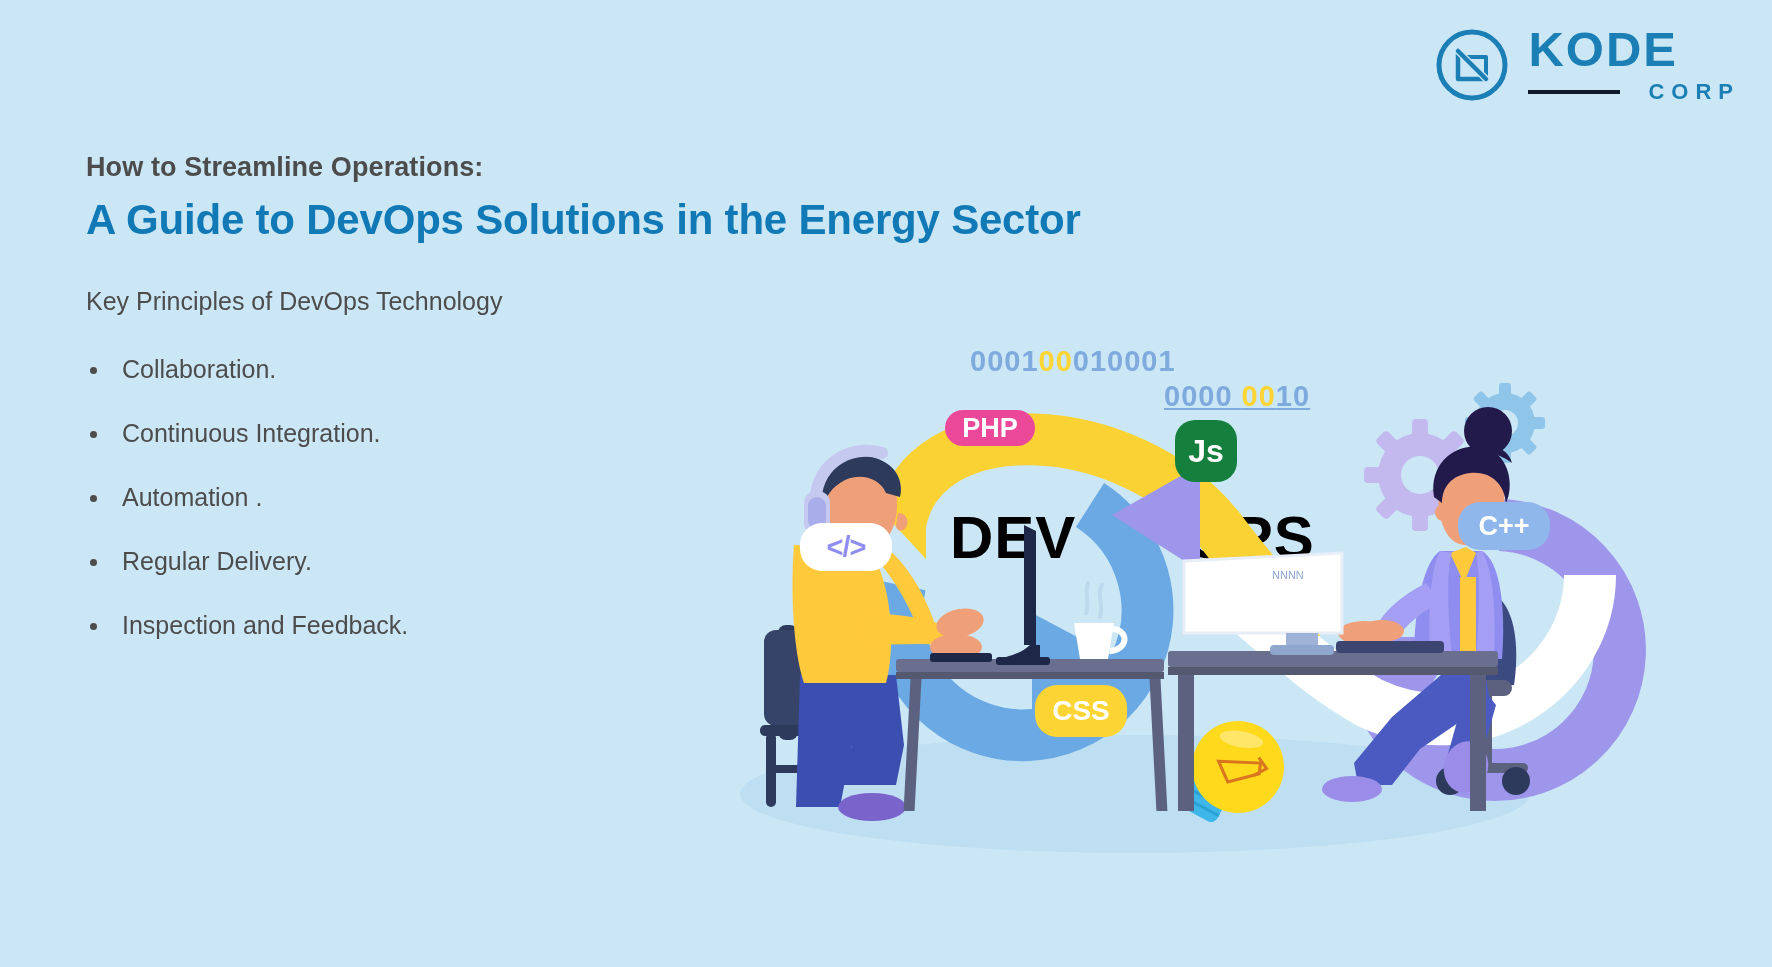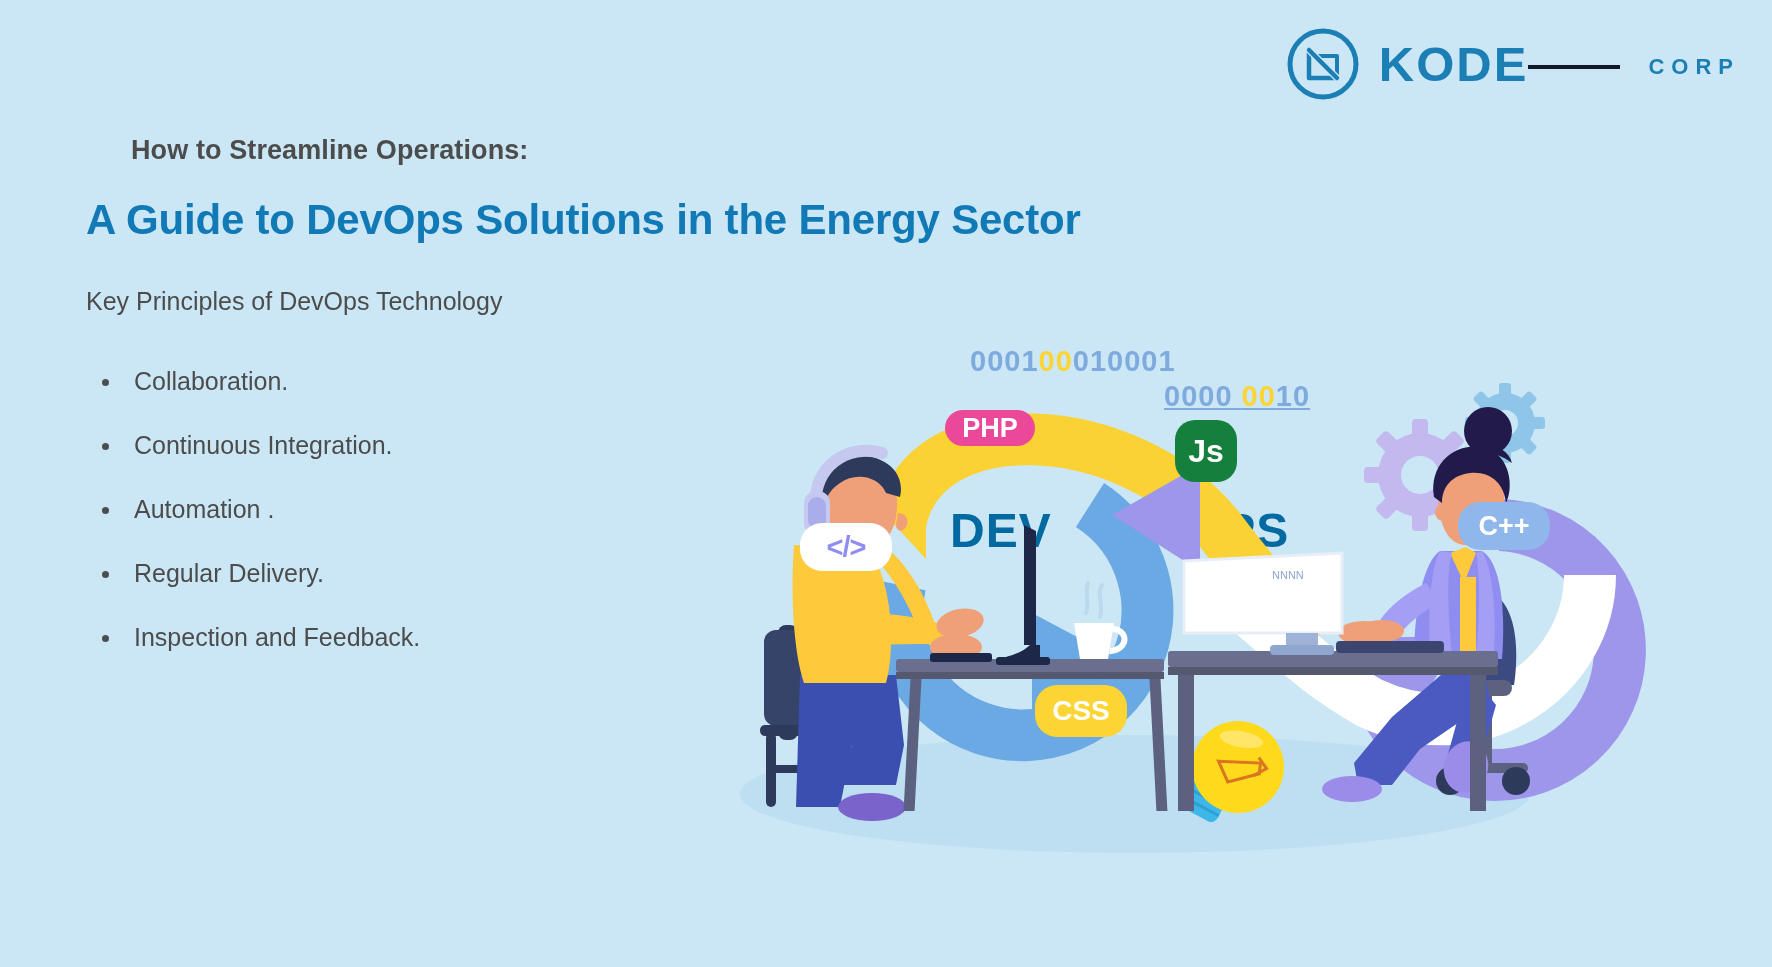--- a/index.html
+++ b/index.html
@@ -24,21 +24,21 @@
   
   #logo {
     position: absolute;
     top: 26px;
     right: 32px;
     display: flex;
     align-items: center;
     gap: 18px;
   }
   #logo-mark { width: 76px; height: 76px; flex: none; }
-  #logo-words { display: flex; }
+  #logo-words { display: flex; flex-direction: column; }
   #logo-kode {
     font-size: 49px;
     font-weight: 700;
     letter-spacing: 2px;
     color: #1b7fb5;
     line-height: 0.95;
   }
   #logo-corp-row {
     display: flex;
     align-items: center;
@@ -55,26 +55,25 @@
     font-size: 22px;
     font-weight: 600;
     letter-spacing: 7px;
     color: #1b7fb5;
   }
 
   
   #eyebrow {
     position: absolute;
     left: 86px;
-    top: 135px;
+    top: 152px;
     font-size: 27px;
     font-weight: 700;
     color: #4c4c4c;
     letter-spacing: 0.1px;
-    margin-left: 45px;
   }
   #headline {
     position: absolute;
     left: 86px;
     top: 196px;
     font-size: 42px;
     font-weight: 700;
     color: #1179b5;
     letter-spacing: -0.2px;
   }
@@ -84,21 +83,21 @@
     top: 287px;
     font-size: 25px;
     font-weight: 400;
     color: #4c4c4c;
   }
   #bullets {
     position: absolute;
     left: 86px;
     top: 355px;
     list-style: none;
-    margin: 12px;
+    margin: 0;
     padding: 0;
   }
   #bullets li {
     position: relative;
     padding-left: 36px;
     margin-bottom: 35px;
     font-size: 25px;
     color: #4c4c4c;
     font-weight: 400;
   }
@@ -163,22 +162,22 @@
   svg.layer {
     position: absolute;
     left: 0; top: 0;
     width: 960px; height: 560px;
     overflow: visible;
   }
 
   .loop-label {
     position: absolute;
     font-weight: 700;
-    color: #0369a1;
-    font-size: 48px;
+    color: #000000;
+    font-size: 60px;
     letter-spacing: 1px;
     text-align: center;
   }
   #label-dev { left: 150px; top: 158px; }
   #label-ops { left: 385px; top: 158px; }
 </style>
 </head>
 <body>
 
 <div id="stage">

